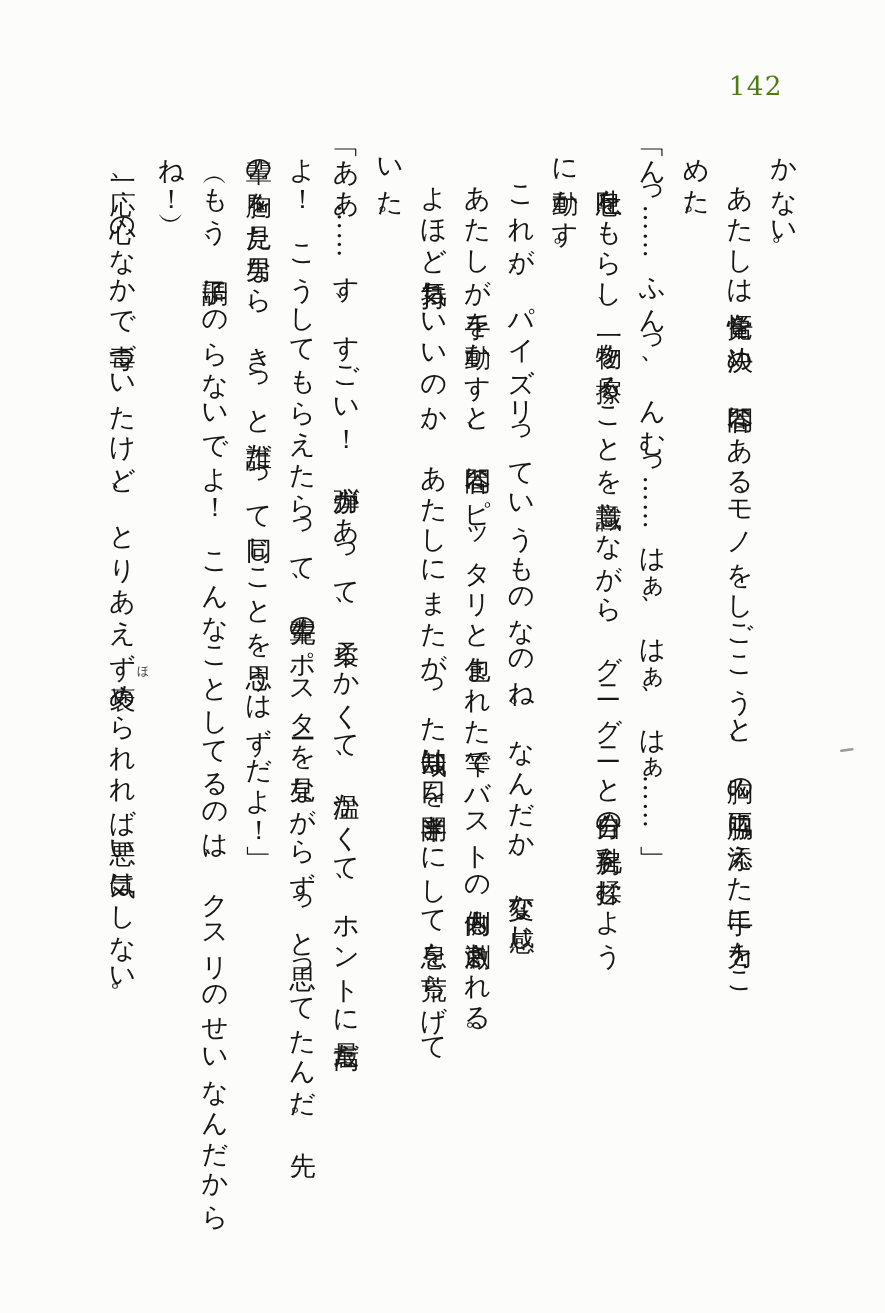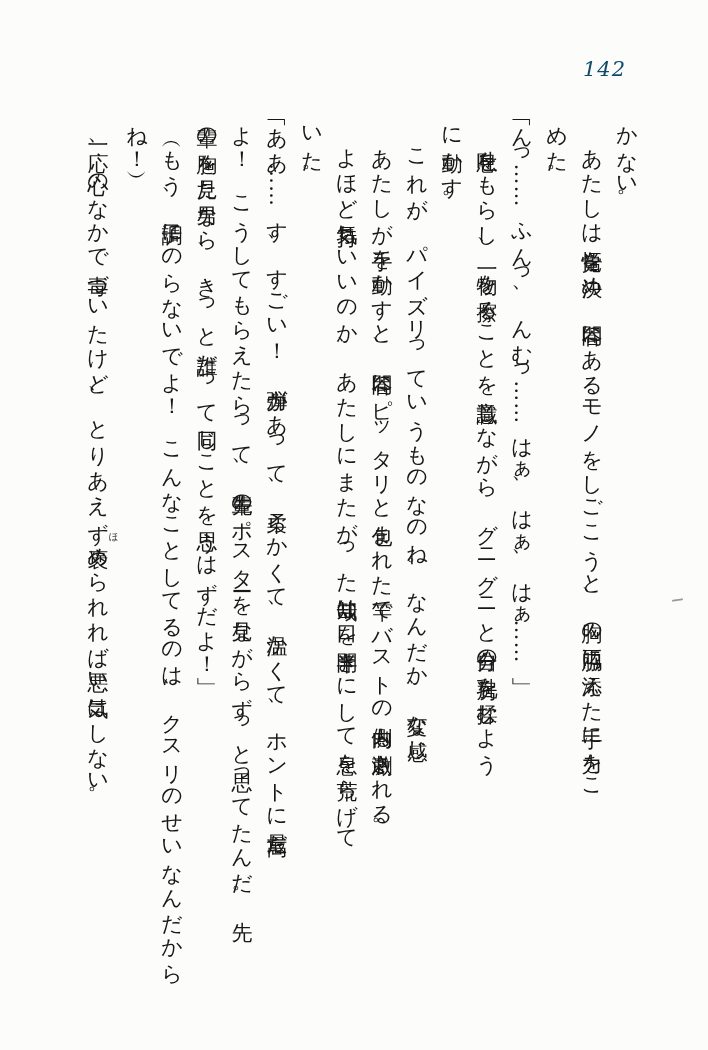--- a/index.html
+++ b/index.html
@@ -17,23 +17,22 @@
     height: 1050px;
     background: #fcfcfb;
     overflow: hidden;
     font-family: "DejaVu Serif", "Liberation Serif", serif;
   }
   .page-number {
     position: absolute;
     top: 57px;
     left: 583px;
     font-size: 21px;
-    font-style: italic;
     letter-spacing: 1px;
-    color: #0c4a6e;
+    color: #4d7c0f;
     text-align: center;
   }
   .text-block {
     position: absolute;
     top: 112px;
     right: 64px;
     width: 560px;
     height: 842px;
     writing-mode: vertical-rl;
     text-orientation: mixed;

